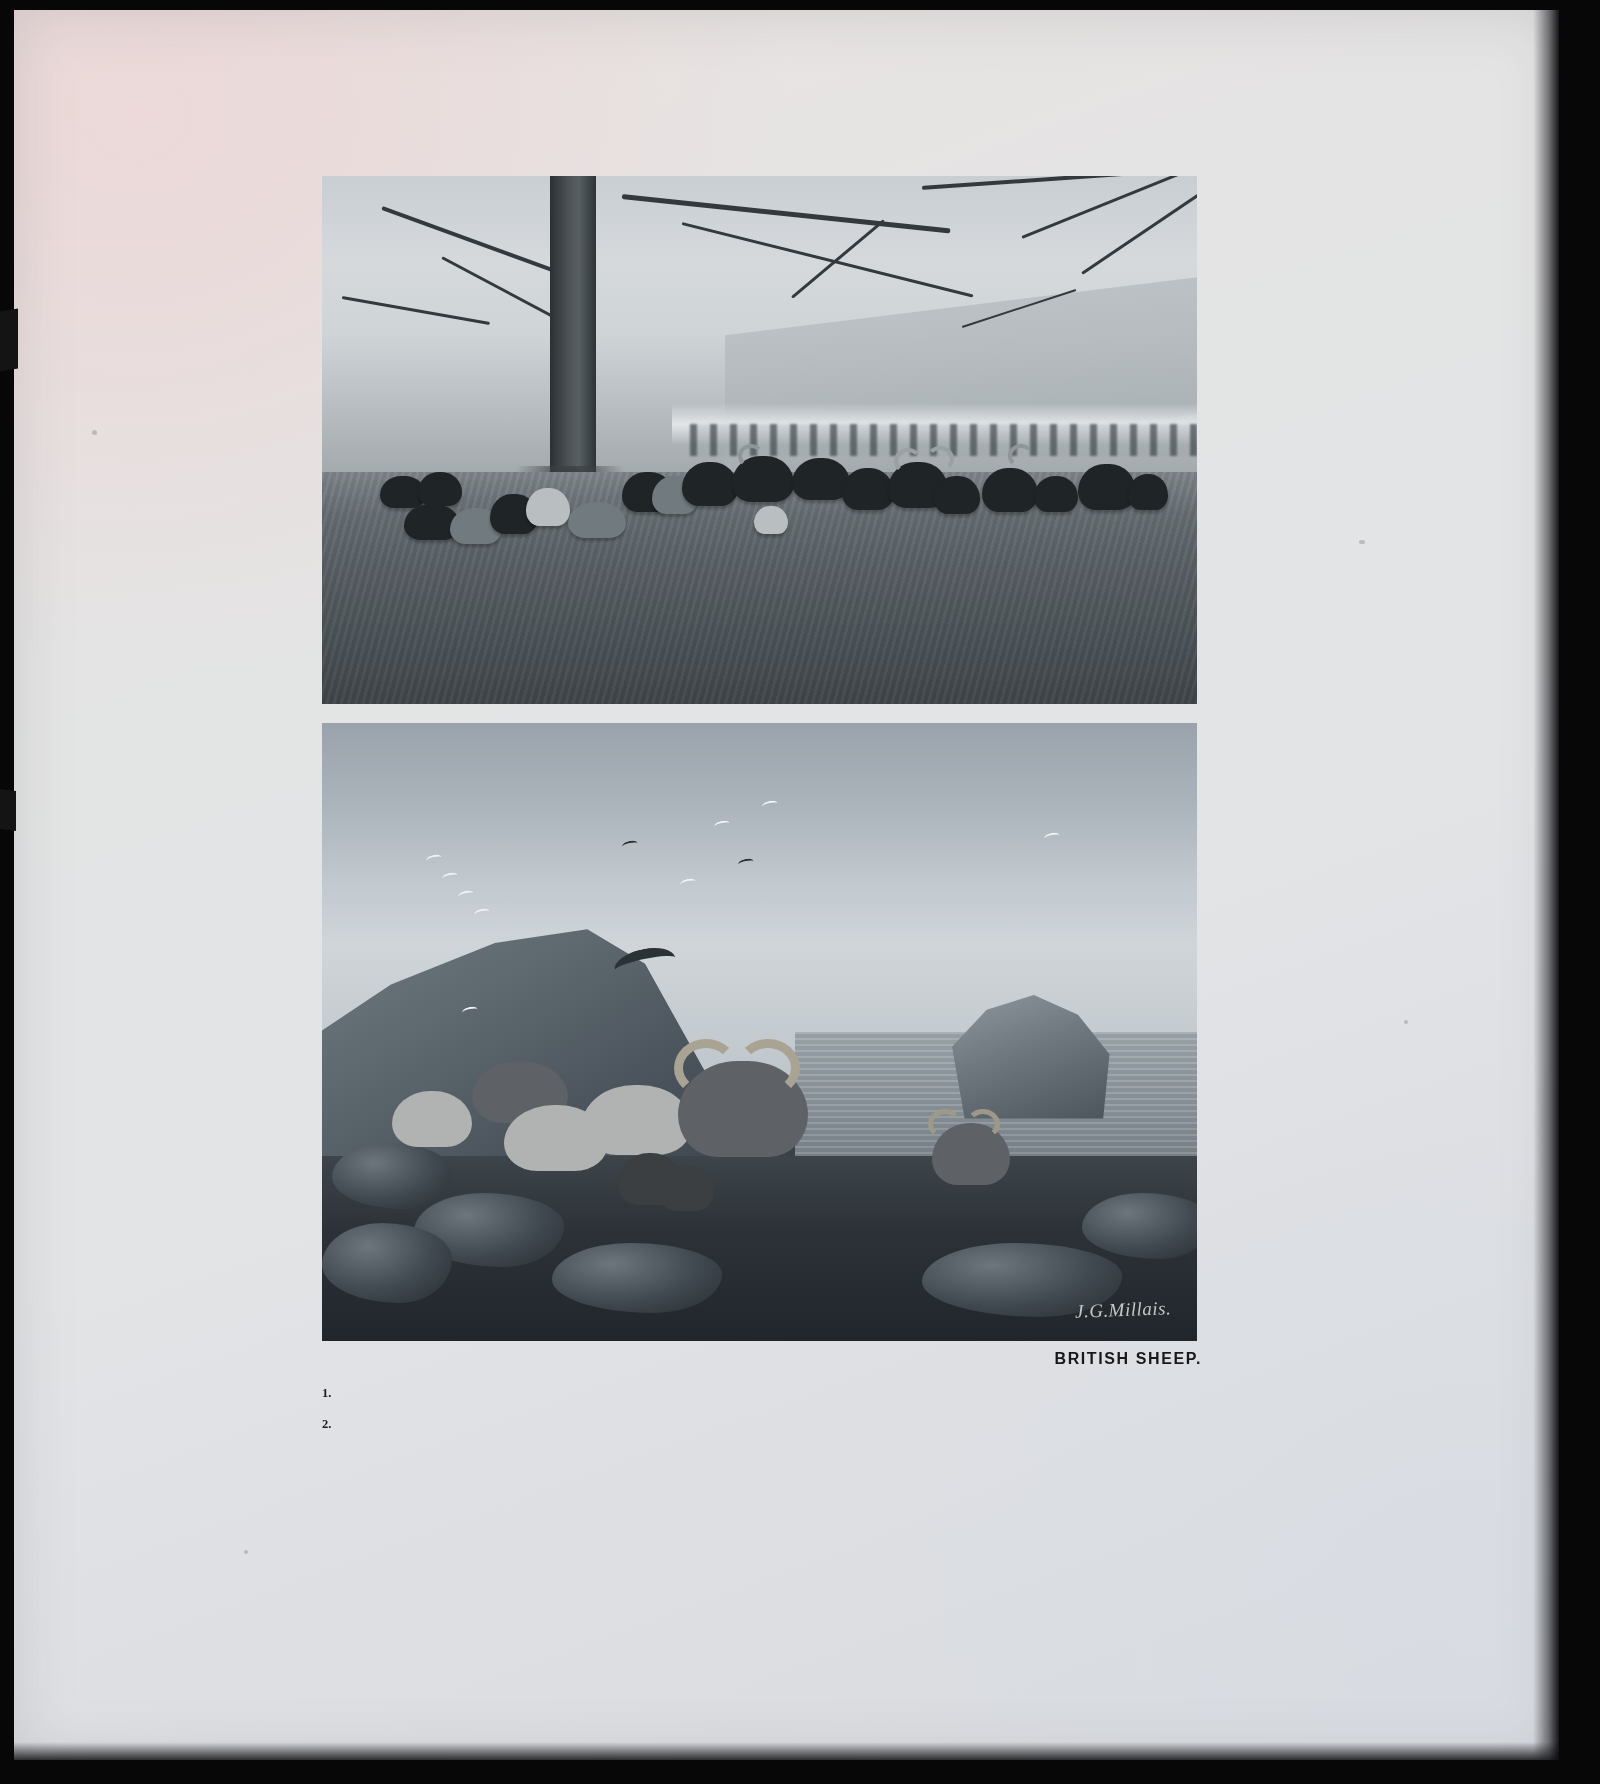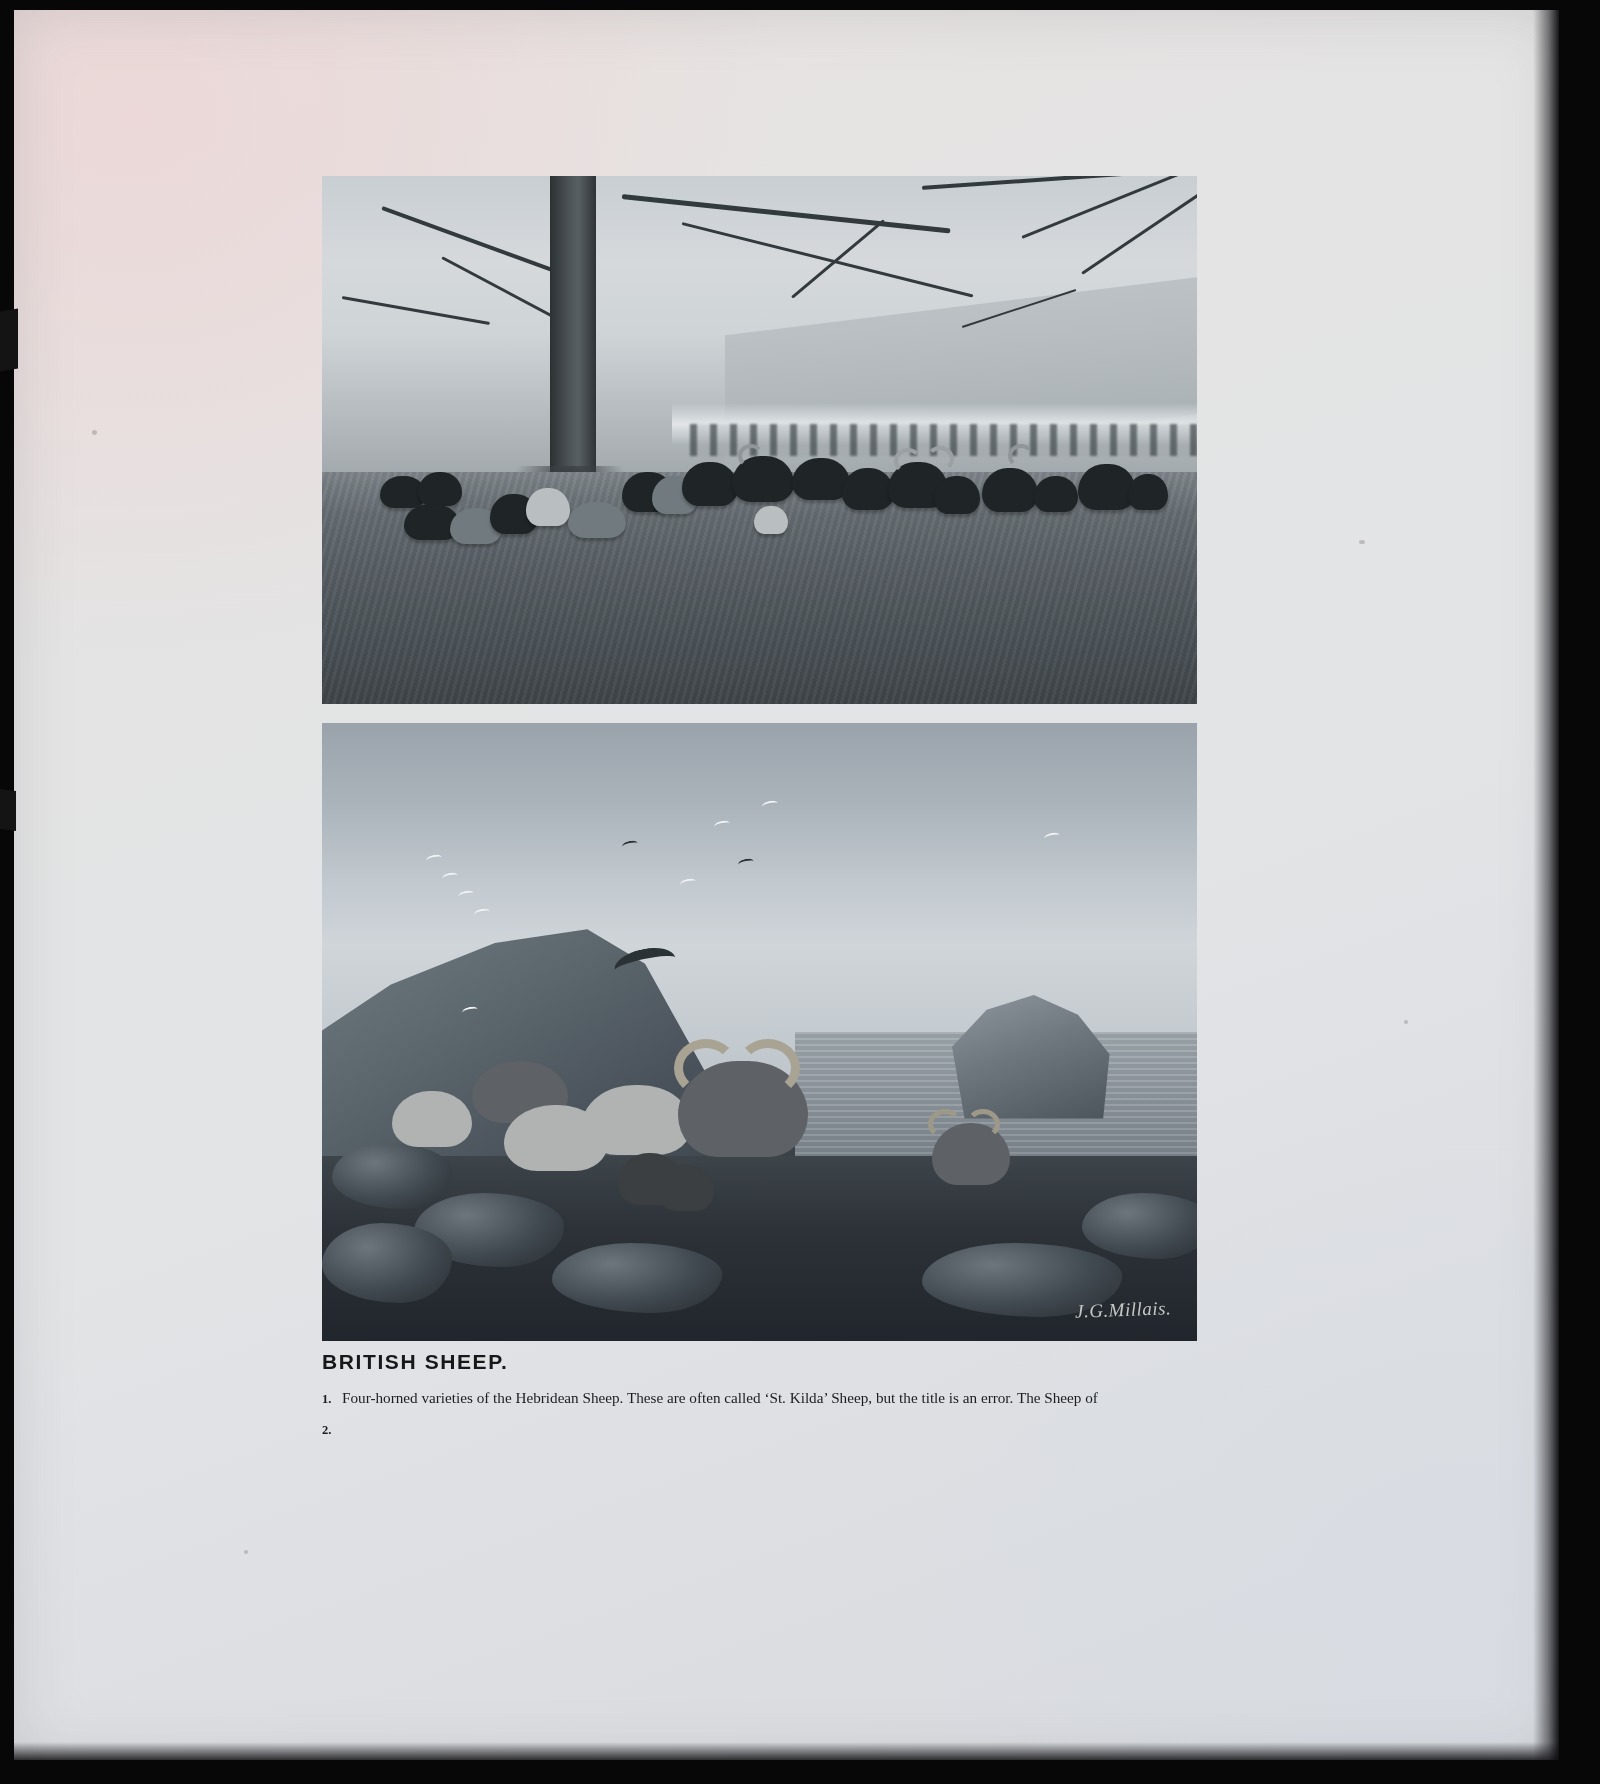--- a/index.html
+++ b/index.html
@@ -211,24 +211,24 @@
   }
 
   
   #caption-block {
     position: absolute;
     left: 308px;
     top: 1340px;
     width: 880px;
   }
   #plate-title {
-    text-align: left;
+    text-align: right;
     font-family: "Liberation Sans", sans-serif;
     font-weight: bold;
-    font-size: 21px;
+    font-size: 16px;
     letter-spacing: 1.6px;
     color: #16181a;
     margin-bottom: 14px;
   }
   .cap-item {
     display: flex;
     font-size: 15.2px;
     line-height: 1.33;
     color: #1a1c1e;
     margin-bottom: 11px;
@@ -355,21 +355,20 @@
 
       <div class="signature">J.G.Millais.</div>
     </div>
 
     <div id="caption-block">
       <div id="plate-title">BRITISH SHEEP.</div>
 
       <div class="cap-item">
         <div class="cap-num">1.</div>
         <div class="cap-text">
-          <span class="ind">Four-horned varieties of the  Hebridean  Sheep.    These are  often called ‘St. Kilda’ Sheep, but the title is an error.    The Sheep of</span>
         </div>
       </div>
 
       <div class="cap-item">
         <div class="cap-num">2.</div>
         <div class="cap-text">
         </div>
       </div>
     </div>
 

